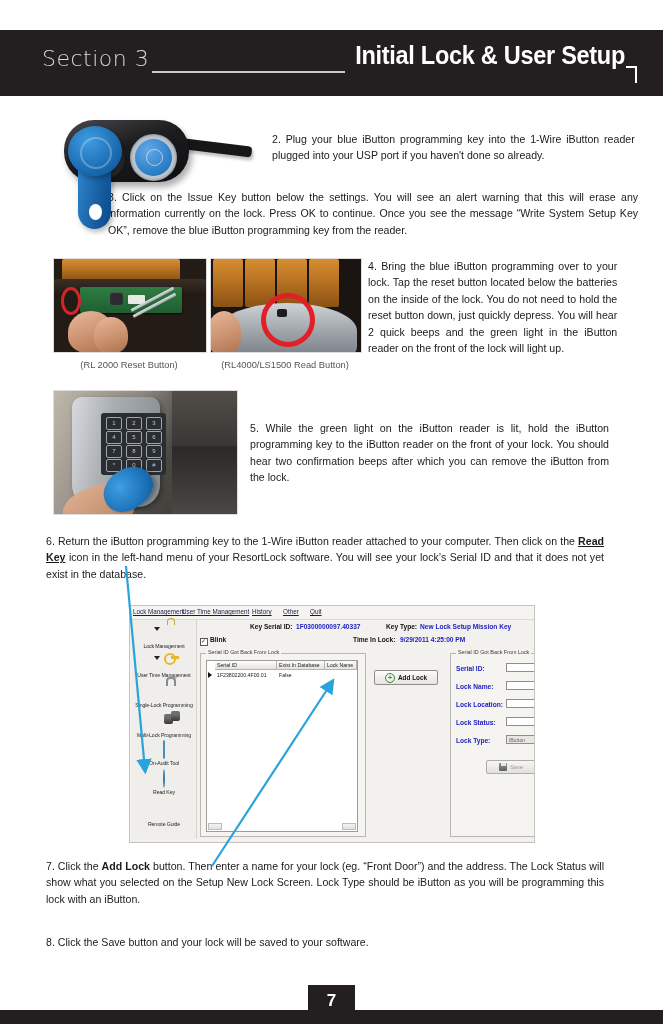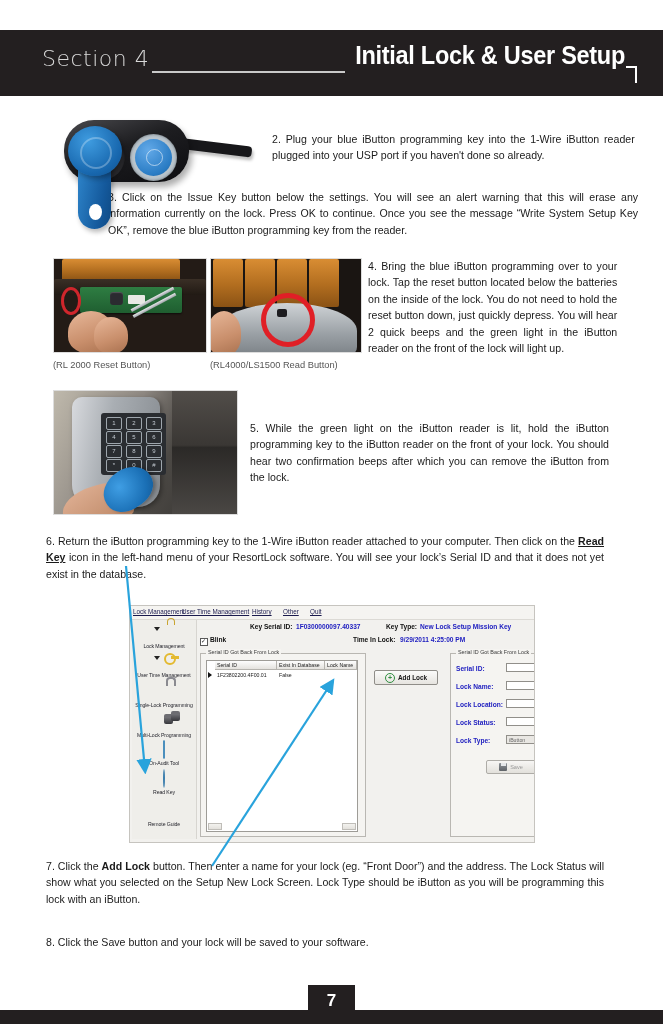--- a/index.html
+++ b/index.html
@@ -69,21 +69,21 @@
     transform-origin: left top;
   }
   .para b { font-weight: bold; }
   .para .uline { font-weight: bold; text-decoration: underline; }
 
   .caption {
     position: absolute;
     font-size: 9.3px;
     color: #555;
     font-family: "Liberation Sans", sans-serif;
-    text-align: left;
+    text-align: center;
   }
 
   
   .photo-reader {
     position: absolute;
     left: 58px; top: 112px;
     width: 190px; height: 120px;
   }
   .pr-cable {
     position: absolute;
@@ -620,21 +620,21 @@
     font-weight: bold;
     text-align: center;
     line-height: 32px;
     font-family: "Liberation Sans", sans-serif;
   }
 </style>
 </head>
 <body>
 
 <div class="header-bar">
-  <div class="header-section">Section 4</div>
+  <div class="header-section">Section 3</div>
   <div class="header-rule"></div>
   <div class="header-title">Initial Lock &amp; User Setup</div>
   <div class="header-corner"></div>
 </div>
 
 <div class="photo-reader">
   <div class="pr-cable"></div>
   <div class="pr-body">
     <div class="pr-slot"></div>
     <div class="pr-ring">

